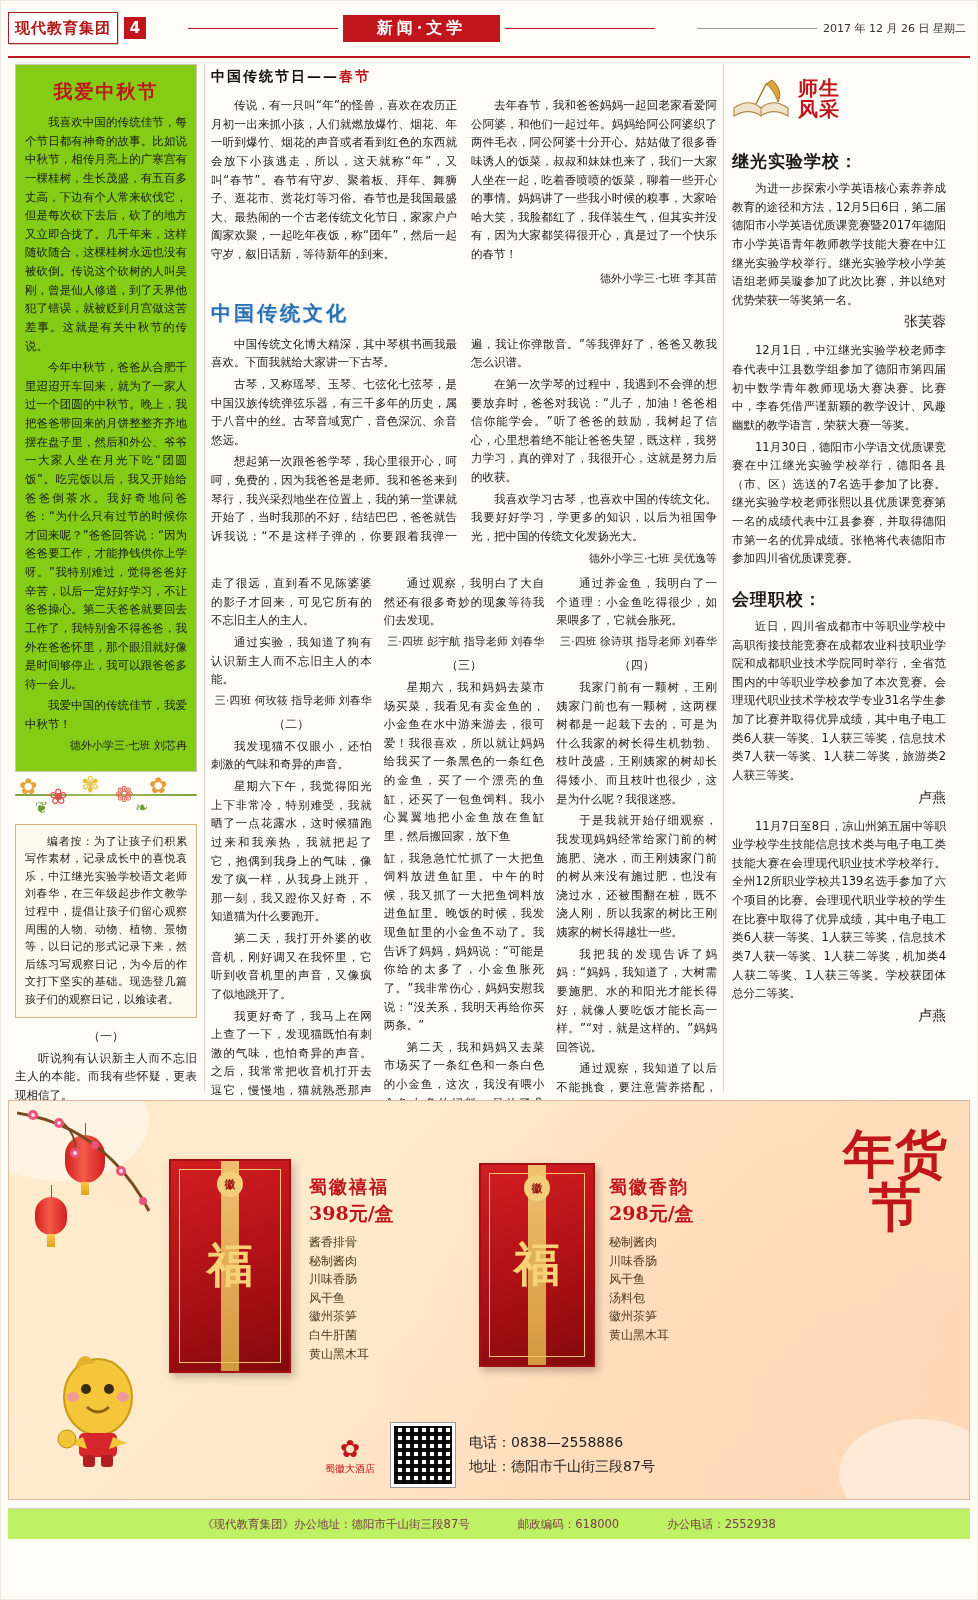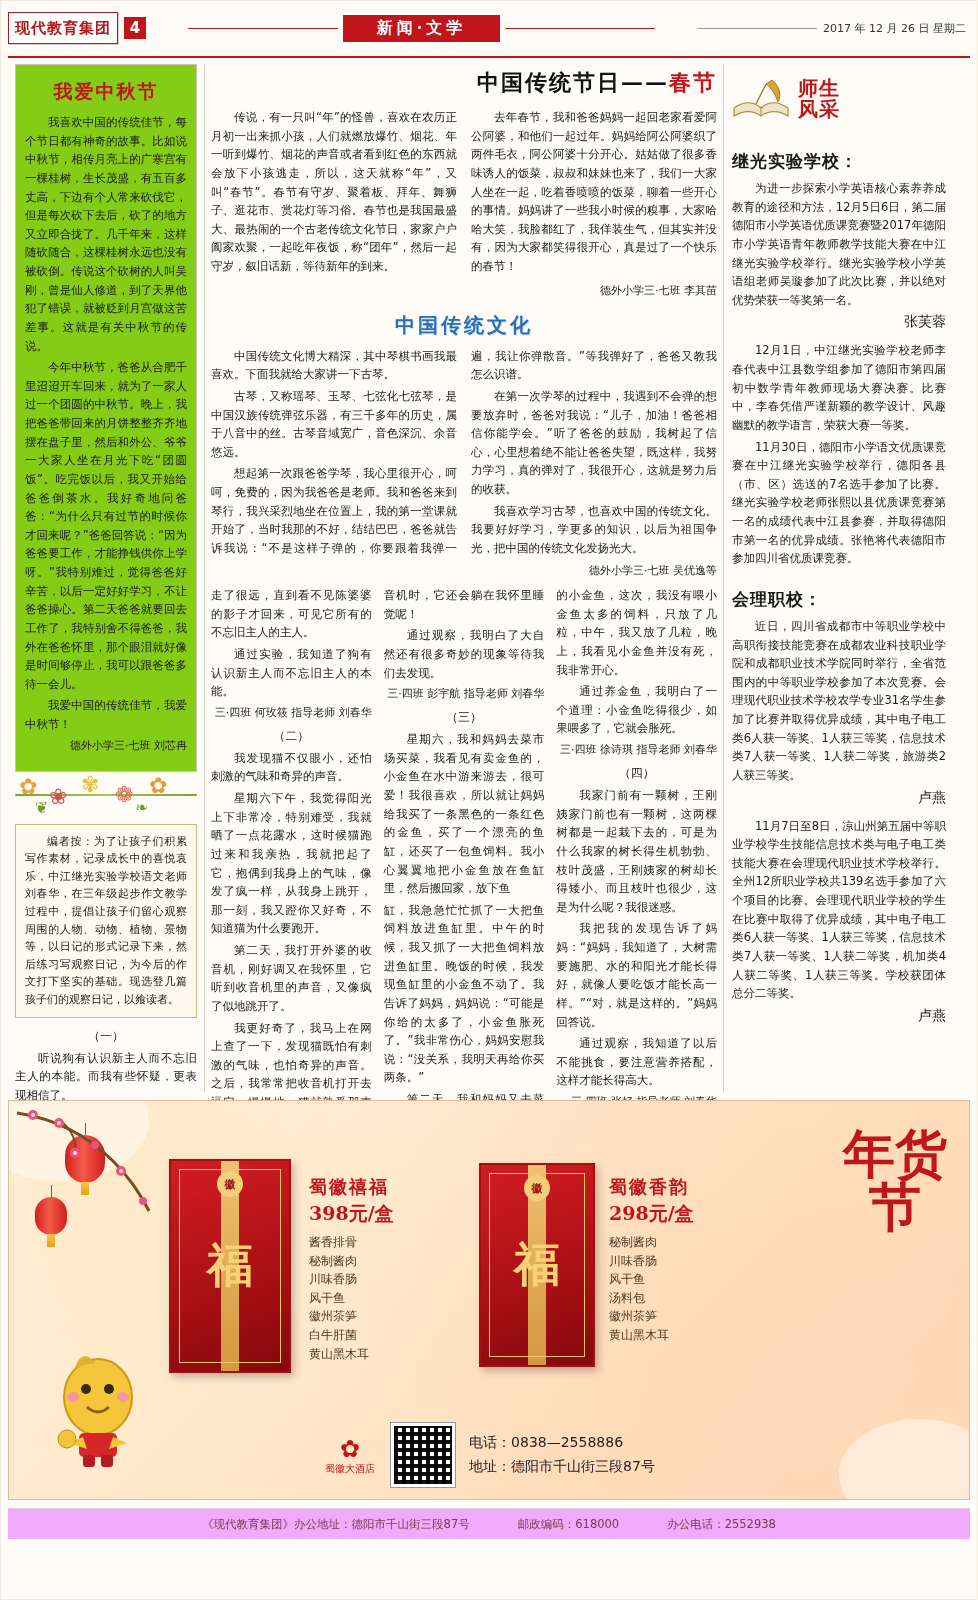--- a/index.html
+++ b/index.html
@@ -49,26 +49,26 @@
   .col-left   { width:196px; padding:0 7px; box-sizing:border-box; }
   .col-mid    { width:520px; padding:0 6px; box-sizing:border-box; border-left:1px solid #d8d2c4; border-right:1px solid #d8d2c4;}
   .col-right  { width:230px; padding:0 8px; box-sizing:border-box; }
 
   
   .h-red {
     color:#c0161b; font-family:"DejaVu Serif", serif; font-weight:bold;
     text-align:center; font-size:19px; letter-spacing:2px; margin:6px 0 8px;
   }
   .h-main {
-    font-family:"DejaVu Serif", serif; font-weight:bold; text-align:right;
-    font-size:22px; letter-spacing:2px; margin:4px 0 10px; color:#111;
+    font-family:"DejaVu Serif", serif; font-weight:bold; text-align:left;
+    font-size:14px; letter-spacing:2px; margin:4px 0 10px; color:#111;
   }
   .h-main .accent { color:#c0161b; }
   .h-sub {
-    text-align:center; font-size:20px; letter-spacing:3px; margin:14px 0 8px;
+    text-align:left; font-size:20px; letter-spacing:3px; margin:14px 0 8px;
     font-family:"DejaVu Serif", serif; font-weight:bold;
     color:#2a6fb0;
     text-shadow:1px 1px 0 #cfe4f5;
   }
 
   
   .boxed {
     border:1px solid #cfc7b4; background:#84cc16; padding:8px 9px 10px;
     box-sizing:border-box;
   }
@@ -161,21 +161,21 @@
   .hotel-logo { width:54px; text-align:center; color:#c0161b; font-size:10px; line-height:1.2;}
   .hotel-logo .mark { font-size:24px; }
   .qr { width:58px; height:58px; background:
       repeating-linear-gradient(90deg,#111 0 4px,#fff 4px 8px),
       repeating-linear-gradient(0deg,#111 0 4px,#fff 4px 8px);
     background-blend-mode:multiply; border:3px solid #fff; box-shadow:0 0 0 1px #999;}
   .contact { font-size:14px; line-height:1.7; color:#222; }
 
   
   .footer {
-    margin-top:8px; height:30px; background:#f0abfc; border-top:1px solid #d9cdd3;
+    margin-top:8px; height:30px; background:#bef264; border-top:1px solid #d9cdd3;
     display:flex; align-items:center; justify-content:center; gap:48px;
     font-size:11.5px; color:#7a3b4b;
   }
 
   .paper-edge { position:absolute; inset:0; pointer-events:none; box-shadow:inset 0 0 0 1px #efe9dc; }
 </style>
 </head>
 <body>
 
 <div class="page">
@@ -261,20 +261,21 @@
         <div class="section-num">（三）</div>
         <p class="t">星期六，我和妈妈去菜市场买菜，我看见有卖金鱼的，小金鱼在水中游来游去，很可爱！我很喜欢，所以就让妈妈给我买了一条黑色的一条红色的金鱼，买了一个漂亮的鱼缸，还买了一包鱼饲料。我小心翼翼地把小金鱼放在鱼缸里，然后搬回家，放下鱼</p>
 
         <p class="t" style="text-indent:0">缸，我急急忙忙抓了一大把鱼饲料放进鱼缸里。中午的时候，我又抓了一大把鱼饲料放进鱼缸里。晚饭的时候，我发现鱼缸里的小金鱼不动了。我告诉了妈妈，妈妈说：“可能是你给的太多了，小金鱼胀死了。”我非常伤心，妈妈安慰我说：“没关系，我明天再给你买两条。”</p>
         <p class="t">第二天，我和妈妈又去菜市场买了一条红色和一条白色的小金鱼，这次，我没有喂小金鱼太多的饲料，只放了几粒，中午，我又放了几粒，晚上，我看见小金鱼并没有死，我非常开心。</p>
         <p class="t">通过养金鱼，我明白了一个道理：小金鱼吃得很少，如果喂多了，它就会胀死。</p>
         <div class="byline">三·四班 徐诗琪  指导老师 刘春华</div>
 
         <div class="section-num">（四）</div>
         <p class="t">我家门前有一颗树，王刚姨家门前也有一颗树，这两棵树都是一起栽下去的，可是为什么我家的树长得生机勃勃、枝叶茂盛，王刚姨家的树却长得矮小、而且枝叶也很少，这是为什么呢？我很迷惑。</p>
+        <p class="t">于是我就开始仔细观察，我发现妈妈经常给家门前的树施肥、浇水，而王刚姨家门前的树从来没有施过肥，也没有浇过水，还被围翻在桩，既不浇人刚，所以我家的树比王刚姨家的树长得越壮一些。</p>
         <p class="t">我把我的发现告诉了妈妈：“妈妈，我知道了，大树需要施肥、水的和阳光才能长得好，就像人要吃饭才能长高一样。”“对，就是这样的。”妈妈回答说。</p>
         <p class="t">通过观察，我知道了以后不能挑食，要注意营养搭配，这样才能长得高大。</p>
         <div class="byline">三·四班 张好  指导老师 刘春华</div>
       </div>
     </div>
 
     <div class="col-right">
       <div class="sr-banner">
         <div class="sr-book">
           <svg viewBox="0 0 58 42" width="58" height="42">

